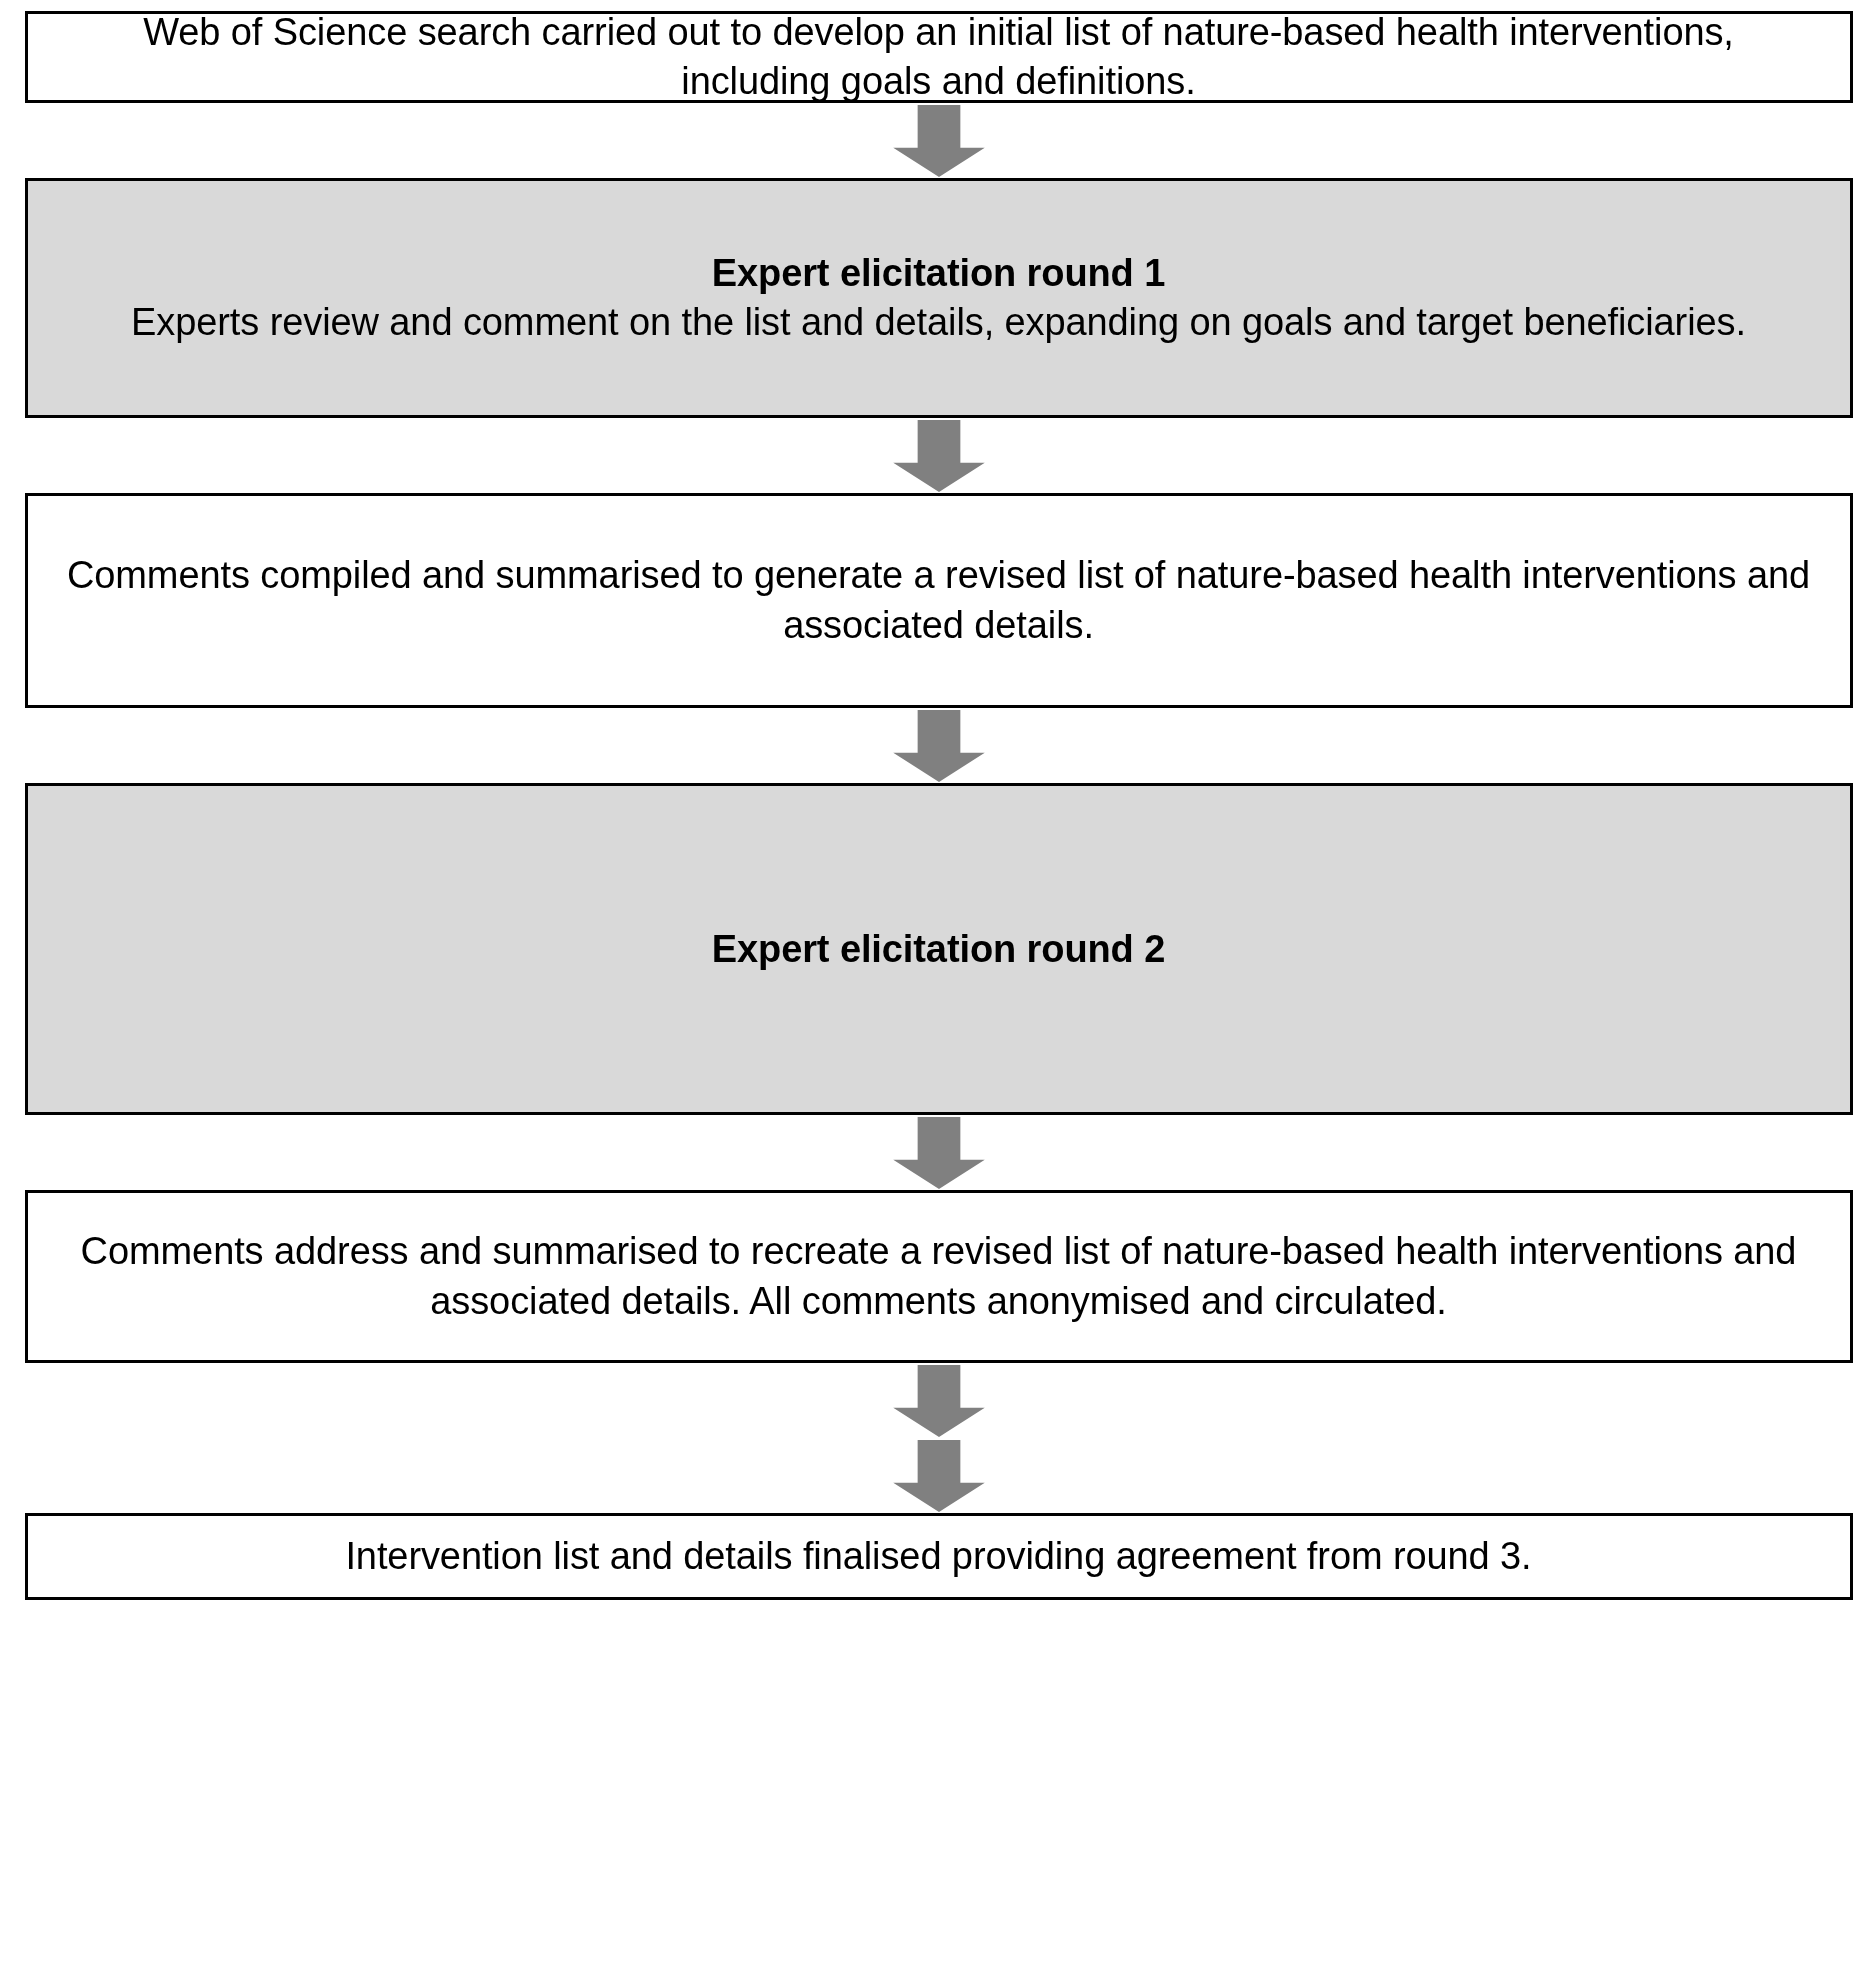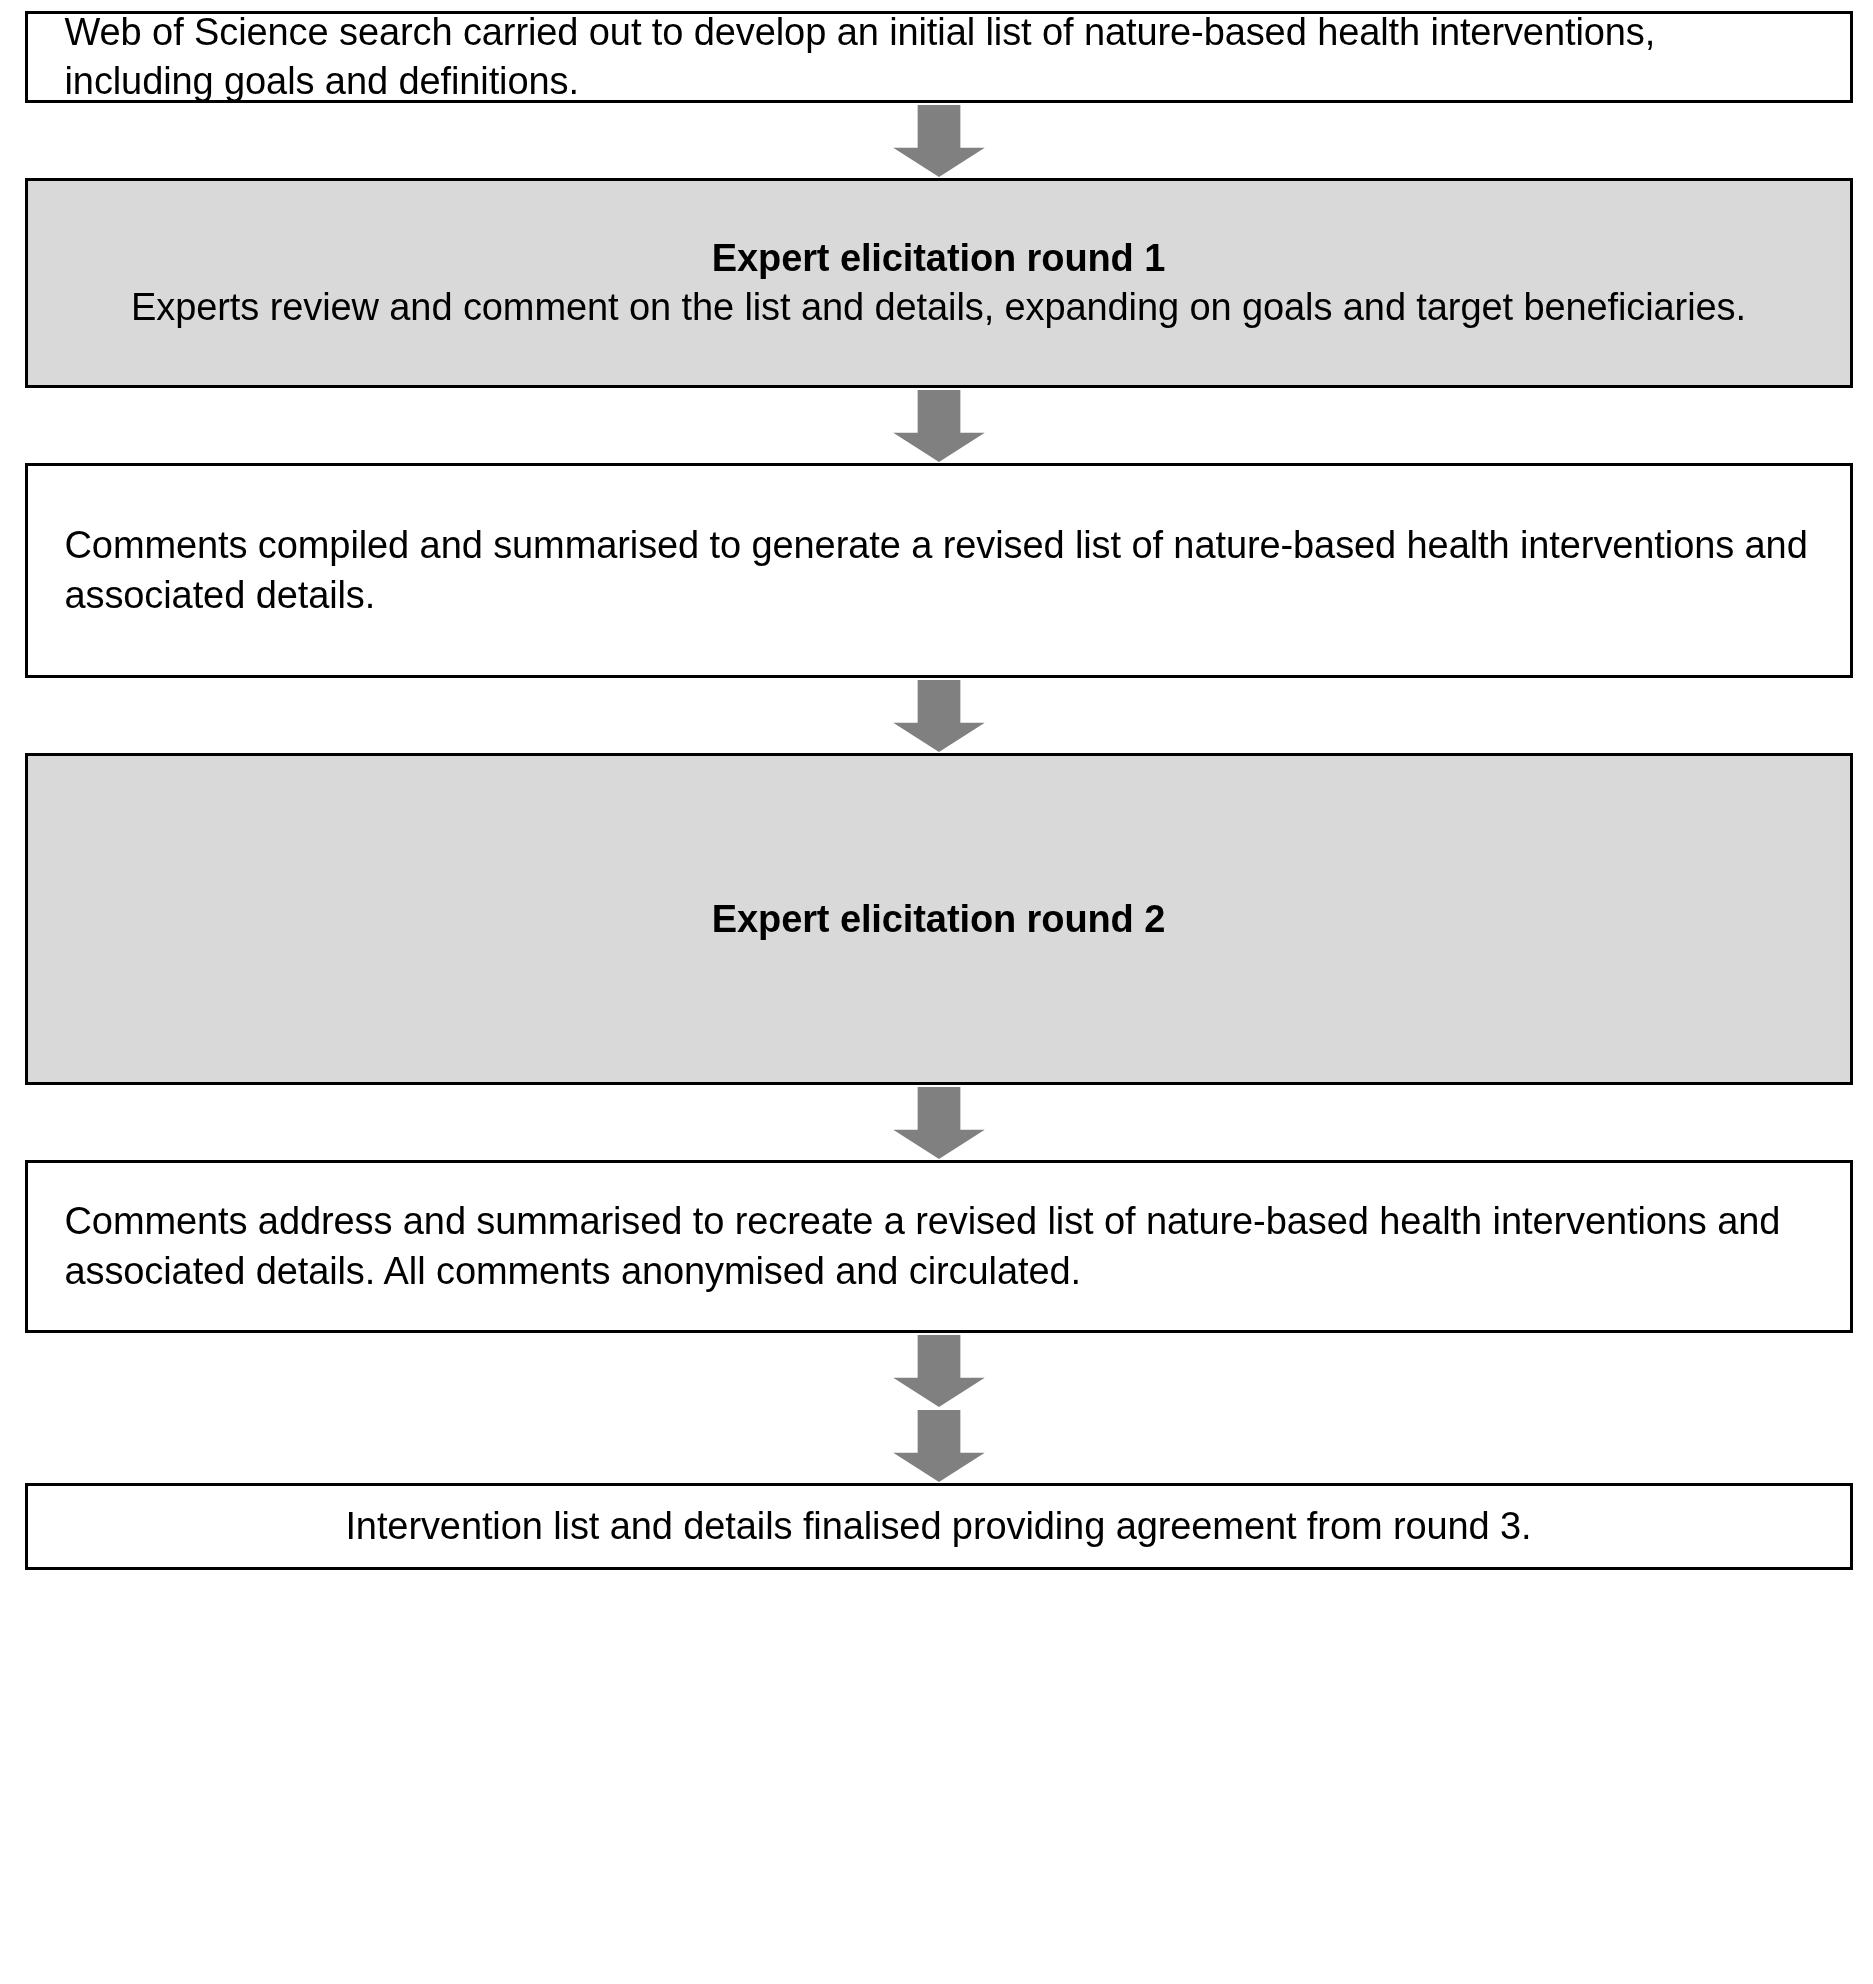--- a/index.html
+++ b/index.html
@@ -25,20 +25,21 @@
   }
   .node {
     box-sizing: border-box;
     width: 1828px;
     border: 3.1px solid #000000;
     background: #ffffff;
     display: flex;
     flex-direction: column;
     align-items: center;
     justify-content: center;
+    text-align: center;
     padding: 16px 37px;
   }
   .node.shaded {
     background: #d9d9d9;
   }
   .node-title {
     font-size: 38px;
     font-weight: bold;
     line-height: 1.28;
     color: #000000;
@@ -65,21 +66,21 @@
   }
   .arrow {
     width: 92px;
     height: 72px;
     display: block;
   }
   .arrow-body { fill: #808080; }
 
   
   .n1 { height: 92px; }
-  .n2 { height: 210px; }
+  .n2 { height: 240px; }
   .n3 { height: 215px; }
   .n4 { height: 332px; gap: 24px; }
   .n5 { height: 173px; }
   .n6 { height: 243px; }
   .n7 { height: 87px; }
 </style>
 </head>
 <body>
 
 <div id="page">

